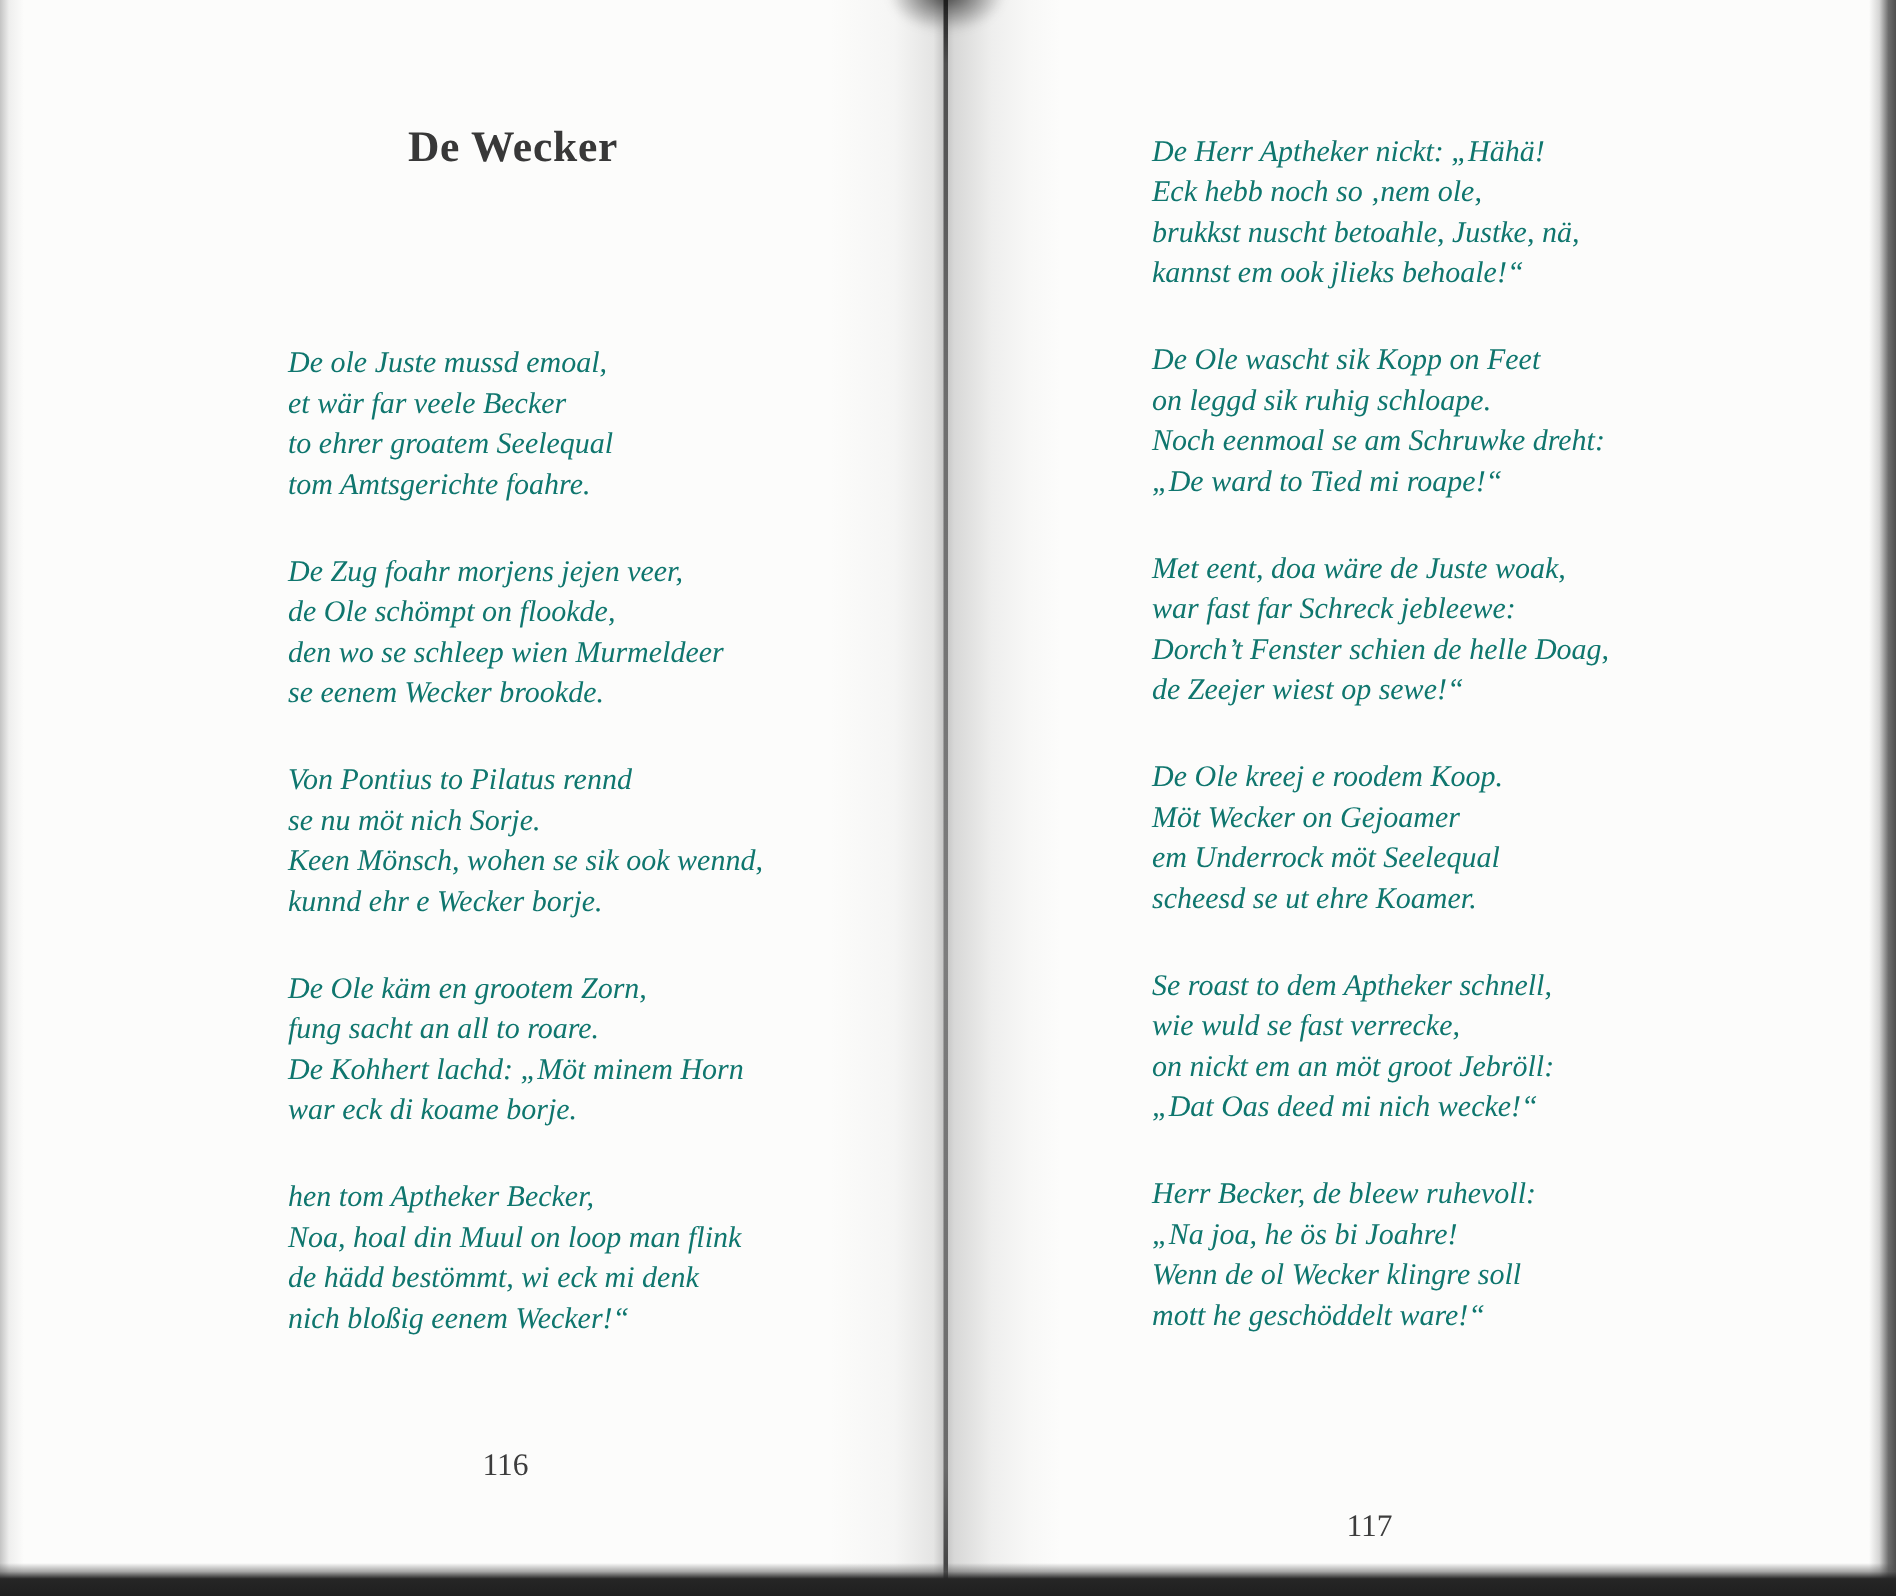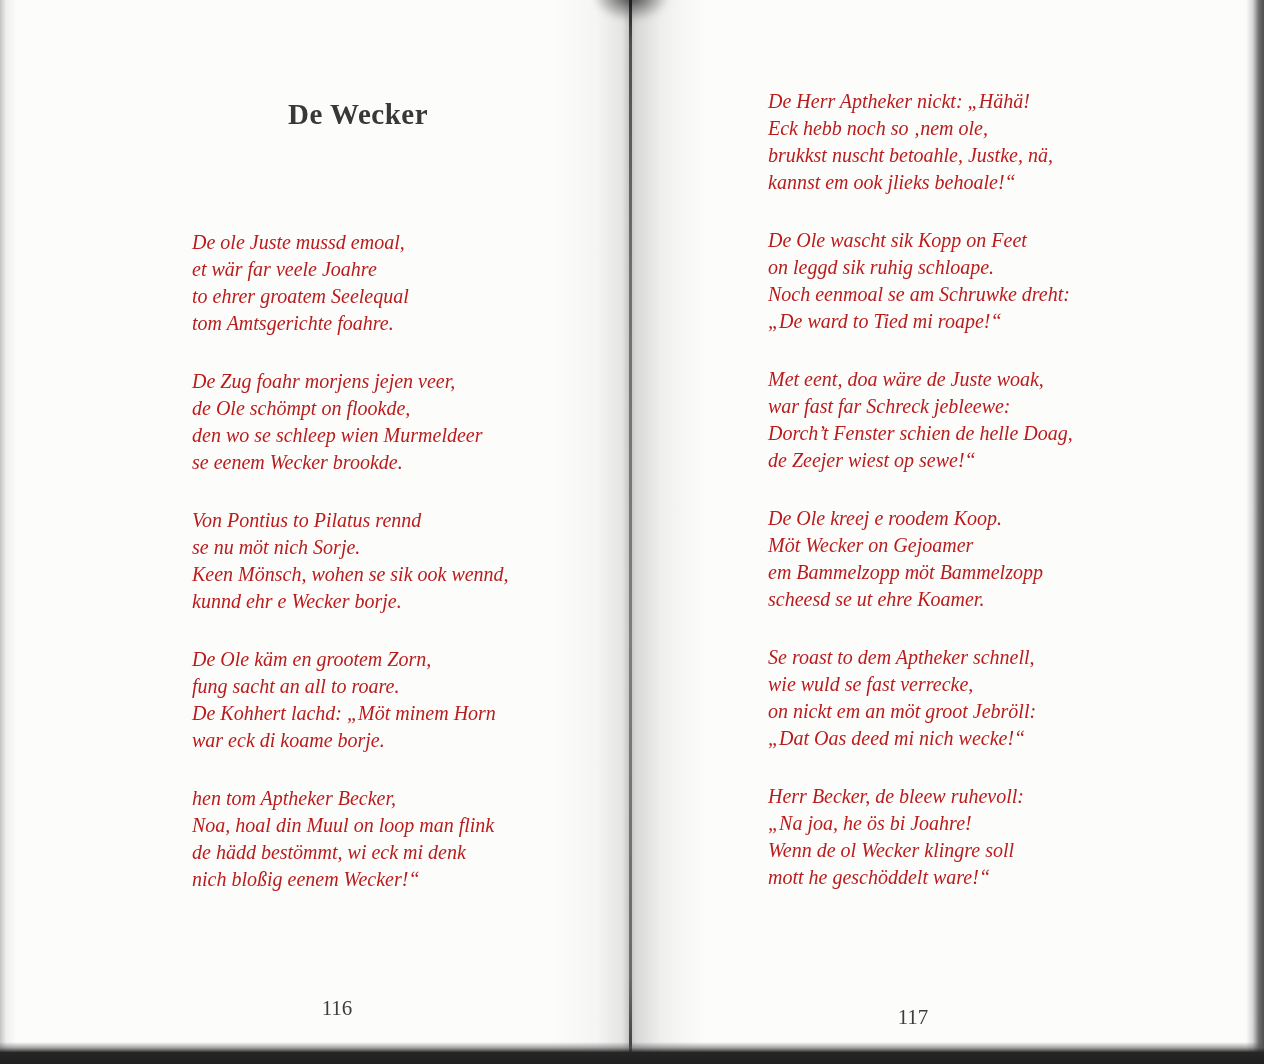--- a/index.html
+++ b/index.html
@@ -19,51 +19,51 @@
   
   .page { position: absolute; top: 0; height: 100%; }
   .page-left  { left: 0;   width: 630px; }
   .page-right { left: 634px; width: 630px; }
 
   .title {
     position: absolute;
     left: 192px;
     top: 82px;
     width: 300px;
-    margin: 16px;
+    margin: 0;
     text-align: center;
     font-size: 29px;
     font-weight: bold;
     font-style: normal;
     letter-spacing: 0.5px;
     color: #383838;
   }
 
   .poem {
     position: absolute;
     font-style: italic;
     font-size: 20px;
     line-height: 27px;
-    color: #b91c1c;
+    color: #0f766e;
     white-space: nowrap;
   }
   #poem-left  { left: 192px; top: 229px; width: 350px; }
   #poem-right { left: 134px; top: 88px;  width: 330px; } 
 
   .stanza { margin: 0 0 31px 0; }
   .line   { margin: 0; padding: 0; }
 
   .page-number {
     position: absolute;
     font-style: normal;
     font-size: 21px;
     color: #3d3d3d;
     text-align: center;
   }
-  #pagenum-left  { left: 192px; top: 996px; width: 290px; }
+  #pagenum-left  { left: 192px; top: 964px; width: 290px; }
   #pagenum-right { left: 134px; top: 1005px; width: 290px; } 
 
   
   .gutter-shadow {
     position: absolute;
     left: 553px; top: 0;
     width: 154px; height: 100%;
     background: linear-gradient(to right,
       rgba(120,120,120,0)    0%,
       rgba(120,120,120,0.05) 28%,
@@ -111,21 +111,21 @@
 </head>
 <body>
 
 <div class="scan">
 
   <div class="page page-left">
     <h1 class="title">De Wecker</h1>
     <div class="poem" id="poem-left">
         <div class="stanza">
           <p class="line">De ole Juste mussd emoal,</p>
-          <p class="line">et wär far veele Joahre</p>
+          <p class="line">et wär far veele Becker</p>
           <p class="line">to ehrer groatem Seelequal</p>
           <p class="line">tom Amtsgerichte foahre.</p>
         </div>
         <div class="stanza">
           <p class="line">De Zug foahr morjens jejen veer,</p>
           <p class="line">de Ole schömpt on flookde,</p>
           <p class="line">den wo se schleep wien Murmeldeer</p>
           <p class="line">se eenem Wecker brookde.</p>
         </div>
         <div class="stanza">
@@ -166,21 +166,21 @@
         </div>
         <div class="stanza">
           <p class="line">Met eent, doa wäre de Juste woak,</p>
           <p class="line">war fast far Schreck jebleewe:</p>
           <p class="line">Dorch’t Fenster schien de helle Doag,</p>
           <p class="line">de Zeejer wiest op sewe!“</p>
         </div>
         <div class="stanza">
           <p class="line">De Ole kreej e roodem Koop.</p>
           <p class="line">Möt Wecker on Gejoamer</p>
-          <p class="line">em Bammelzopp möt Bammelzopp</p>
+          <p class="line">em Underrock möt Seelequal</p>
           <p class="line">scheesd se ut ehre Koamer.</p>
         </div>
         <div class="stanza">
           <p class="line">Se roast to dem Aptheker schnell,</p>
           <p class="line">wie wuld se fast verrecke,</p>
           <p class="line">on nickt em an möt groot Jebröll:</p>
           <p class="line">„Dat Oas deed mi nich wecke!“</p>
         </div>
         <div class="stanza">
           <p class="line">Herr Becker, de bleew ruhevoll:</p>

